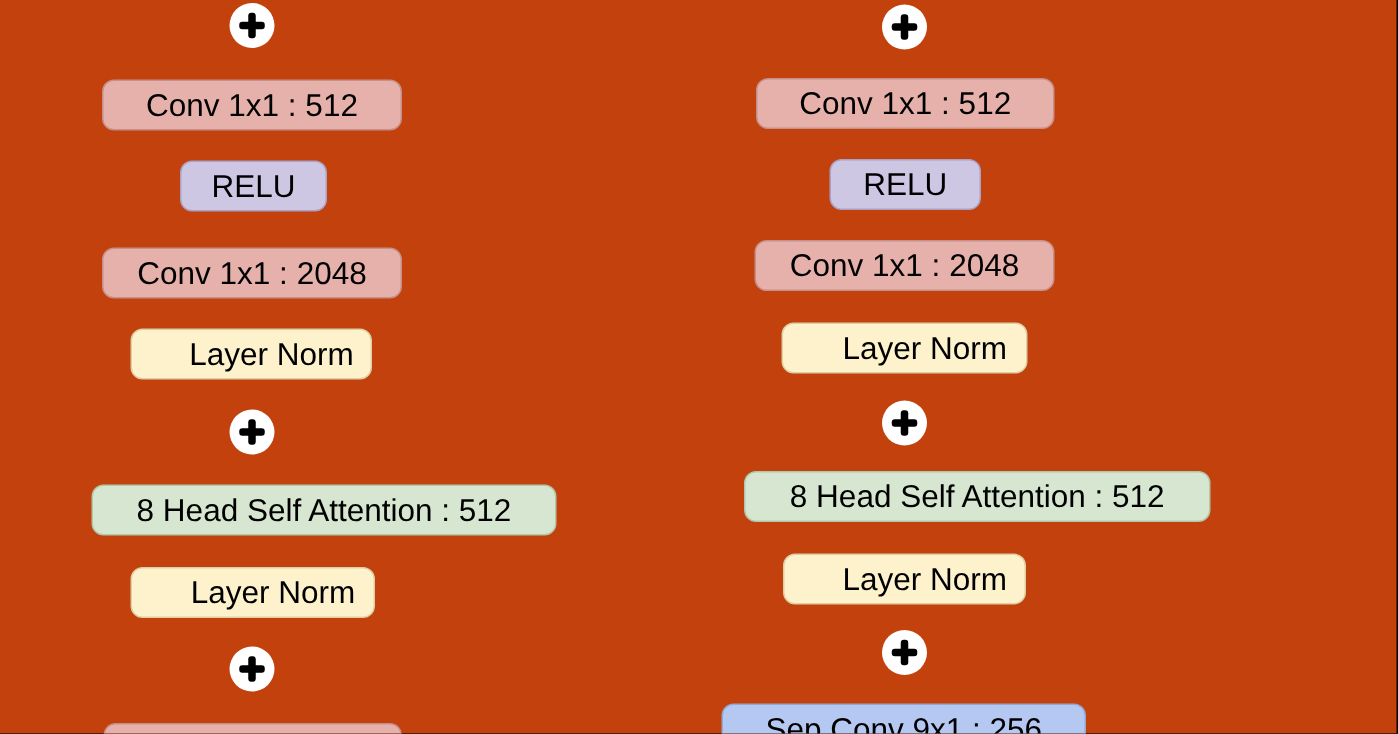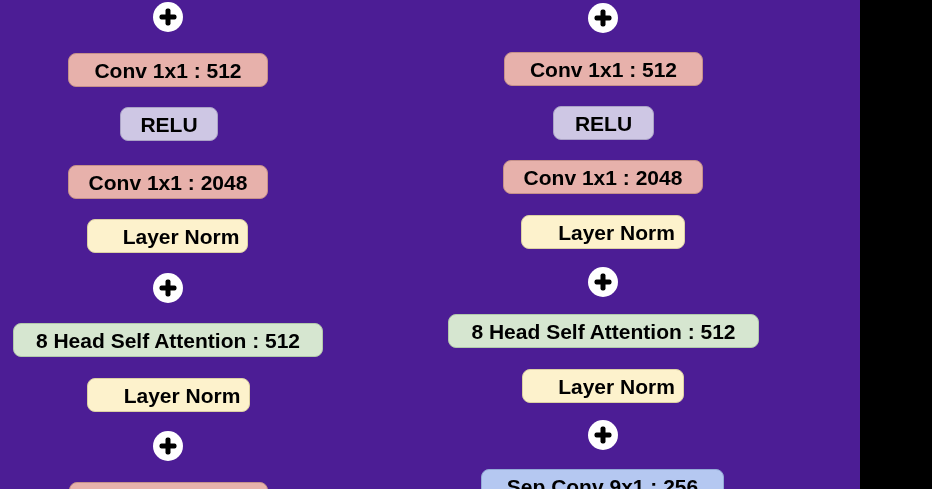--- a/index.html
+++ b/index.html
@@ -5,44 +5,43 @@
   html, body {
     margin: 0;
     padding: 0;
     width: 932px;
     height: 489px;
     background: #000000;
     overflow: hidden;
   }
   .diagram {
     position: relative;
-    width: 860px;
+    width: 931px;
     height: 489px;
-    background: #4c1d95;
+    background: #c2410c;
     font-family: "Liberation Sans", sans-serif;
-    font-weight: bold;
   }
   .node-box {
     position: absolute;
     height: 34px;
     box-sizing: border-box;
     display: flex;
     align-items: center;
     justify-content: center;
     border-radius: 8px;
     border: 1px solid rgba(0,0,0,0.18);
     color: #000000;
     font-size: 21px;
     line-height: 1;
     white-space: nowrap;
   }
   .conv       { background: #e7b1ab; border-color: #c5908a; }
   .relu       { background: #cec7e4; border-color: #aaa2c6; }
   .layer-norm { background: #fdf2cc; border-color: #dcd0a4; padding-left: 27px; }
-  .attention  { background: #d6e6d0; border-color: #b2c8ab; }
+  .attention  { background: #d6e6d0; border-color: #b2c8ab; margin-left: 48px; }
   .sep-conv   { background: #b5c8f1; border-color: #92a9d6; }
   .add-node {
     position: absolute;
     width: 30px;
     height: 30px;
     border-radius: 50%;
     background: #ffffff;
   }
   .add-node::before, .add-node::after {
     content: "";

